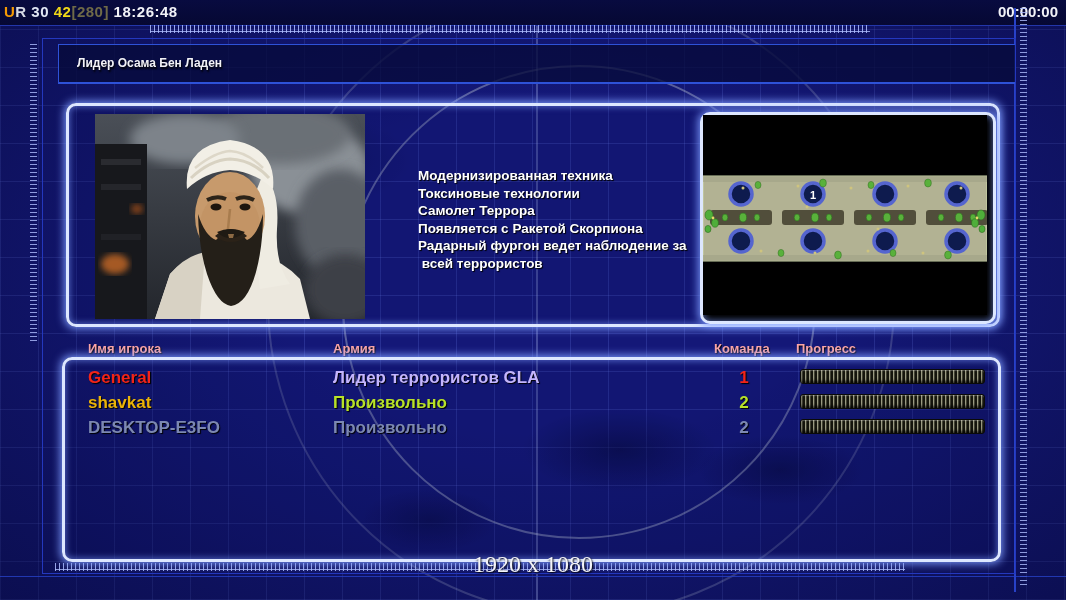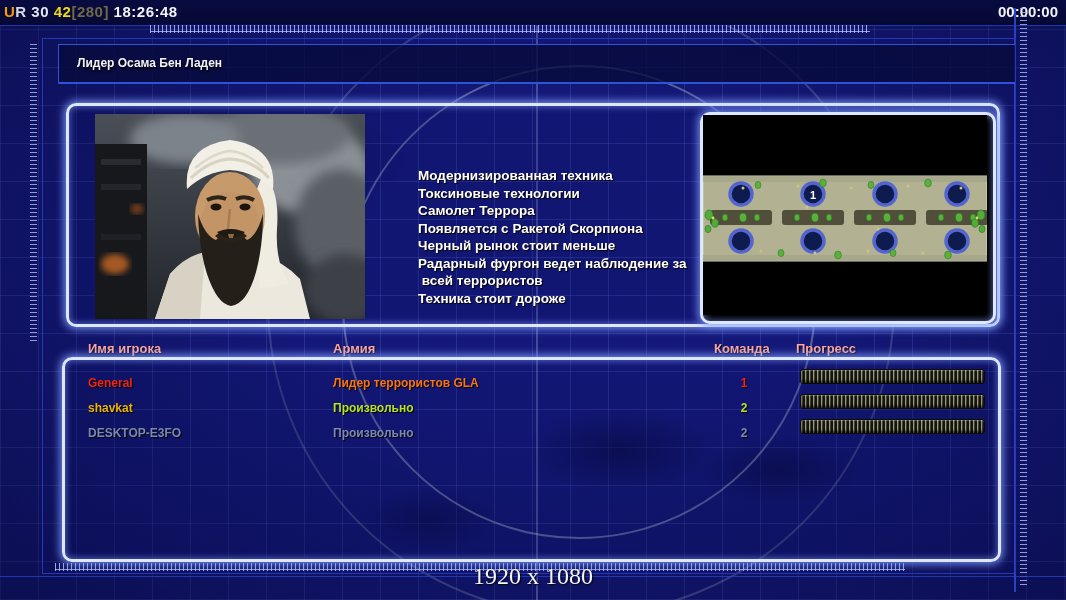--- a/index.html
+++ b/index.html
@@ -84,32 +84,32 @@
   .portrait{position:absolute;left:95px;top:114px;width:270px;height:205px;overflow:hidden;}
   .features{position:absolute;left:400px;top:149px;width:310px;margin:18px;padding:0;list-style:none;}
   .features li{font-size:13.5px;font-weight:bold;color:#ffffff;line-height:17.5px;white-space:pre;text-shadow:1px 1px 1px #000;}
 
   .map-panel{left:700px;top:112px;width:290px;height:206px;border-width:3px;background:#000;}
   .map-panel svg{display:block;}
 
   
   .th{position:absolute;font-size:13px;font-weight:bold;color:#fca5a5;text-shadow:1px 1px 1px #000;}
   .prow{position:absolute;left:62px;width:933px;height:25px;}
-  .prow span{position:absolute;font-size:12px;font-weight:bold;text-shadow:1px 1px 1px #000;margin-top:8px;}
+  .prow span{position:absolute;font-size:17px;font-weight:bold;text-shadow:1px 1px 1px #000;}
   .prow .c-name{left:26px;top:5px;}
   .prow .c-army{left:271px;top:5px;}
   .prow .c-team{left:672px;top:5px;width:20px;text-align:center;}
   .pbar{
     position:absolute;left:738px;top:6px;width:183px;height:13px;border-radius:3px;
     border:1px solid #0a0a08;
     background:repeating-linear-gradient(90deg,#9a9a82 0 1px,#424234 1px 2px,#14140c 2px 4px);
     box-shadow:inset 0 1px 1px rgba(255,255,255,.28), inset 0 -2px 3px rgba(0,0,0,.65);
   }
   .footer-res{
-    position:absolute;left:0;top:563px;width:1066px;text-align:center;
+    position:absolute;left:0;top:551px;width:1066px;text-align:center;
     font-family:"Liberation Serif",serif;font-size:24px;color:#f4f4f8;text-shadow:1px 1px 2px #000;
   }
 </style>
 </head>
 <body>
 
 <div class="screen">
 
   <div class="bg-grid"></div>
   <div class="bg-blotches"></div>
@@ -191,24 +191,22 @@
       <path d="M122 118 Q135 112 150 118 Q143 124 135 124 Q128 124 122 118 Z" fill="#1f1a13"></path>
       <path d="M133 120 L139 120 L138 124 L134 124 Z" fill="#8c6a44"></path>
     </svg>
   </div>
 
   <ul class="features" id="features-list">
       <li>Модернизированная техника</li>
       <li>Токсиновые технологии</li>
       <li>Самолет Террора</li>
       <li>Появляется с Ракетой Скорпиона</li>
-      <li>Черный рынок стоит меньше</li>
       <li>Радарный фургон ведет наблюдение за</li>
       <li> всей террористов</li>
-      <li>Техника стоит дороже</li>
     </ul>
 
   <div class="glow-panel map-panel">
     <svg width="284" height="200" viewBox="0 0 284 200">
       <rect width="284" height="200" fill="#000"></rect>
 
       <rect x="0" y="61" width="284" height="85" fill="#b2b293" stroke="#cbd8a9" stroke-width="1"></rect>
       <rect x="0" y="61" width="284" height="6" fill="#a3a487" opacity=".7"></rect>
       <rect x="0" y="140" width="284" height="6" fill="#a3a487" opacity=".7"></rect>
       <g id="map-columns">
@@ -280,21 +278,21 @@
 
   <span class="th" style="left:88px;top:341px">Имя игрока</span>
   <span class="th" style="left:333px;top:341px">Армия</span>
   <span class="th" style="left:714px;top:341px">Команда</span>
   <span class="th" style="left:796px;top:341px">Прогресс</span>
 
   <div class="glow-panel table-panel"></div>
   <div id="player-rows">
       <div class="prow" style="top: 363px;">
         <span class="c-name" style="color: rgb(242, 36, 24);">General</span>
-        <span class="c-army" style="color: #f97316; text-align: right;">Лидер террористов GLA</span>
+        <span class="c-army" style="color: #c4b5fd; text-align: right;">Лидер террористов GLA</span>
         <span class="c-team" style="color: rgb(242, 36, 24);">1</span>
         <div class="pbar"></div>
       </div>
       <div class="prow" style="top: 388px;">
         <span class="c-name" style="color: #eab308;">shavkat</span>
         <span class="c-army" style="color: rgb(184, 226, 40);">Произвольно</span>
         <span class="c-team" style="color: rgb(184, 226, 40);">2</span>
         <div class="pbar"></div>
       </div>
       <div class="prow" style="top: 413px;">

